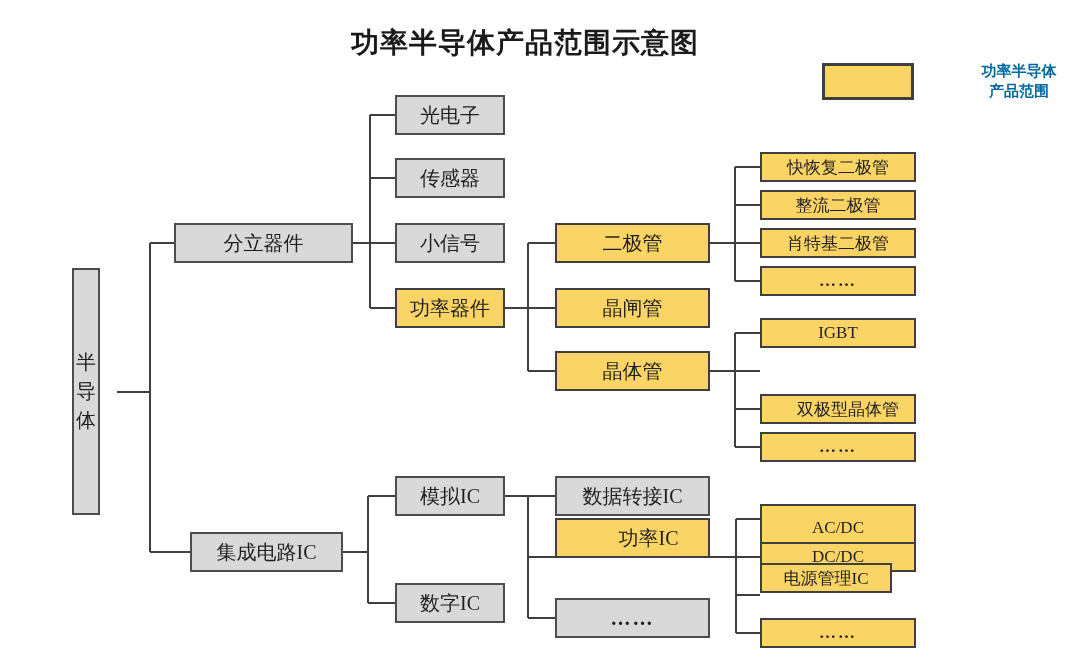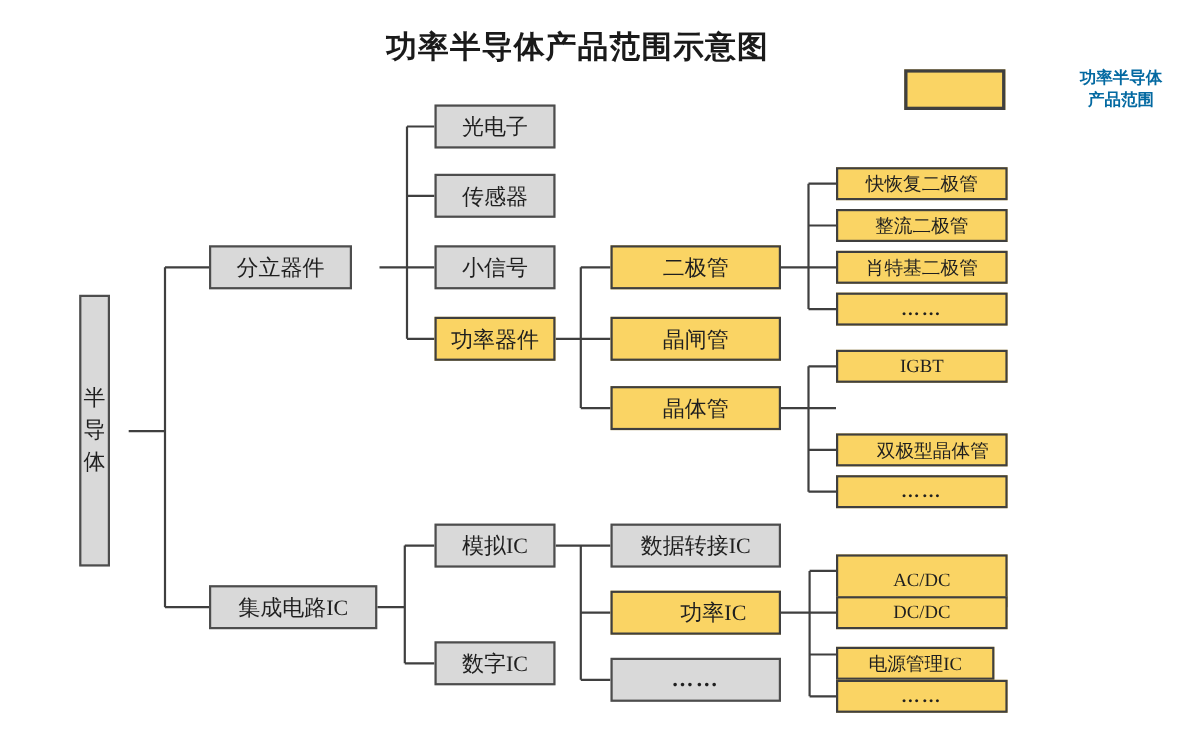--- a/index.html
+++ b/index.html
@@ -99,21 +99,21 @@
              M710 371 H735 M735 333 V447 M735 333 H760 M735 371 H760 M735 409 H760 M735 447 H760
              M343 552 H368 M368 496 V603 M368 496 H395 M368 603 H395
              M505 496 H528 M528 496 V618 M528 496 H555 M528 557 H555 M528 618 H555
              M710 557 H736 M736 519 V633 M736 519 H760 M736 557 H760 M736 595 H760 M736 633 H760"></path>
   </svg>
 
   <div class="box lg root-box" style="left:72px; top:268px; width:28px; height:247px;">
     <span class="vlabel">半导体</span>
   </div>
 
-  <div class="box lg" style="left:190px; top:223px; width:130px; height:40px;">分立器件</div>
+  <div class="box lg" style="left:174px; top:223px; width:179px; height:40px;">分立器件</div>
   <div class="box lg" style="left:190px; top:532px; width:153px; height:40px;">集成电路IC</div>
 
   <div class="box lg" style="left:395px; top:95px; width:110px; height:40px;">光电子</div>
   <div class="box lg" style="left:395px; top:158px; width:110px; height:40px;">传感器</div>
   <div class="box lg" style="left:395px; top:223px; width:110px; height:40px;">小信号</div>
   <div class="box lg hl" style="left:395px; top:288px; width:110px; height:40px;">功率器件</div>
 
   <div class="box lg hl" style="left:555px; top:223px; width:155px; height:40px;">二极管</div>
   <div class="box lg hl" style="left:555px; top:288px; width:155px; height:40px;">晶闸管</div>
   <div class="box lg hl" style="left:555px; top:351px; width:155px; height:40px;">晶体管</div>
@@ -124,21 +124,21 @@
   <div class="box sm hl dots" style="left:760px; top:266px; width:156px; height:30px;">……</div>
 
   <div class="box sm hl" style="left:760px; top:318px; width:156px; height:30px;">IGBT</div>
   <div class="box sm hl" style="left:760px; top:394px; width:156px; height:30px;padding-left:20px;">双极型晶体管</div>
   <div class="box sm hl dots" style="left:760px; top:432px; width:156px; height:30px;">……</div>
 
   <div class="box lg" style="left:395px; top:476px; width:110px; height:40px;">模拟IC</div>
   <div class="box lg" style="left:395px; top:583px; width:110px; height:40px;">数字IC</div>
 
   <div class="box lg" style="left:555px; top:476px; width:155px; height:40px;">数据转接IC</div>
-  <div class="box lg hl" style="left:555px; top:537px; width:155px; height:40px;padding-left:32px;">功率IC</div>
+  <div class="box lg hl" style="left:555px; top:518px; width:155px; height:40px;padding-left:32px;">功率IC</div>
   <div class="box lg dots" style="left:555px; top:598px; width:155px; height:40px;">……</div>
 
   <div class="box sm hl" style="left:760px; top:504px; width:156px; height:48px;">AC/DC</div>
   <div class="box sm hl" style="left:760px; top:542px; width:156px; height:30px;">DC/DC</div>
-  <div class="box sm hl" style="left:760px; top:588px; width:144px; height:30px;">电源管理IC</div>
+  <div class="box sm hl" style="left:760px; top:563px; width:132px; height:30px;">电源管理IC</div>
   <div class="box sm hl dots" style="left:760px; top:618px; width:156px; height:30px;">……</div>
 
 </div>
 
 </body></html>

